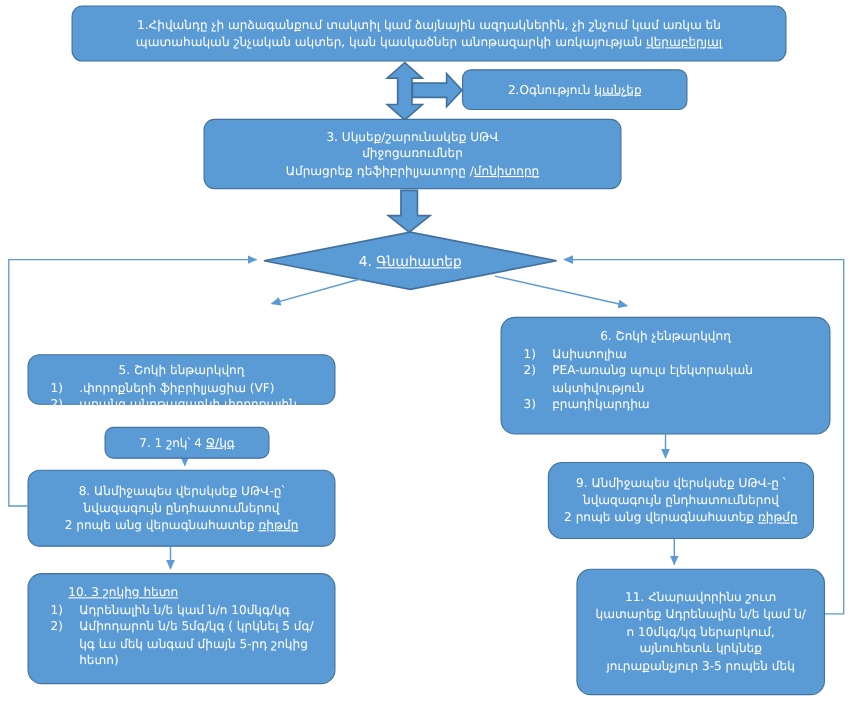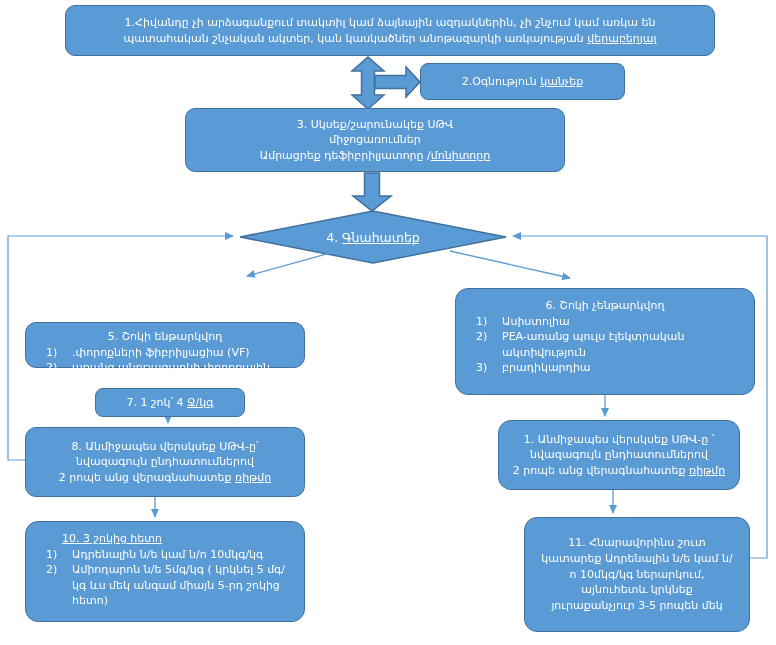--- a/index.html
+++ b/index.html
@@ -140,21 +140,21 @@
 
   <div class="box b8">
     <div>8. Անմիջապես վերսկսեք ՍԹՎ-ը՝</div>
     <div>նվազագույն ընդհատումներով</div>
     <div>
       <span>2 րոպե անց վերագնահատեք </span><span class="u">ռիթմը</span>
     </div>
   </div>
 
   <div class="box b9">
-    <div>1. Անմիջապես վերսկսեք ՍԹՎ-ը ՝</div>
+    <div>9. Անմիջապես վերսկսեք ՍԹՎ-ը ՝</div>
     <div>նվազագույն  ընդհատումներով</div>
     <div>
       <span>2 րոպե անց վերագնահատեք </span><span class="u">ռիթմը</span>
     </div>
   </div>
 
   <div class="box b10">
     <div class="title">10. 3 շոկից հետո</div>
     <div class="li">
       <span class="num">1)</span>

